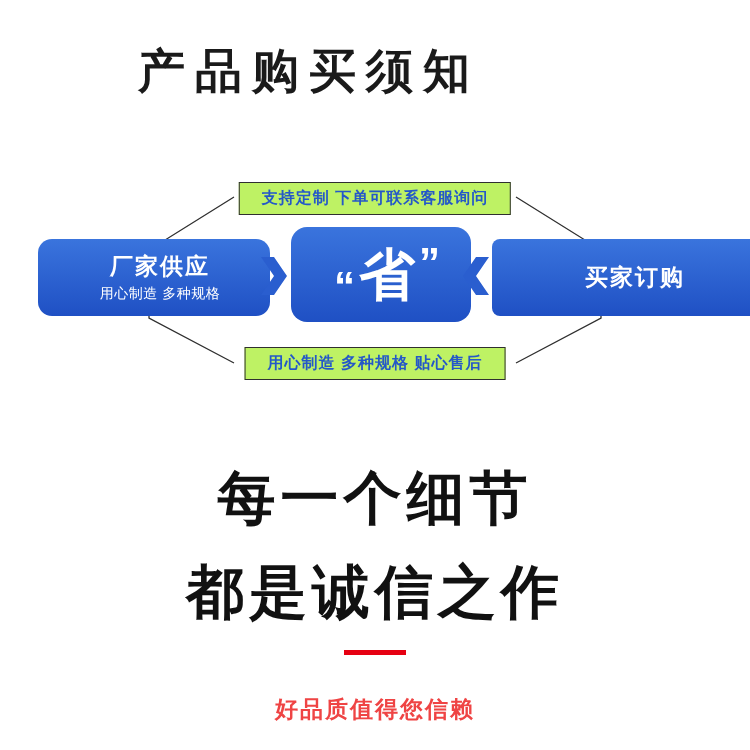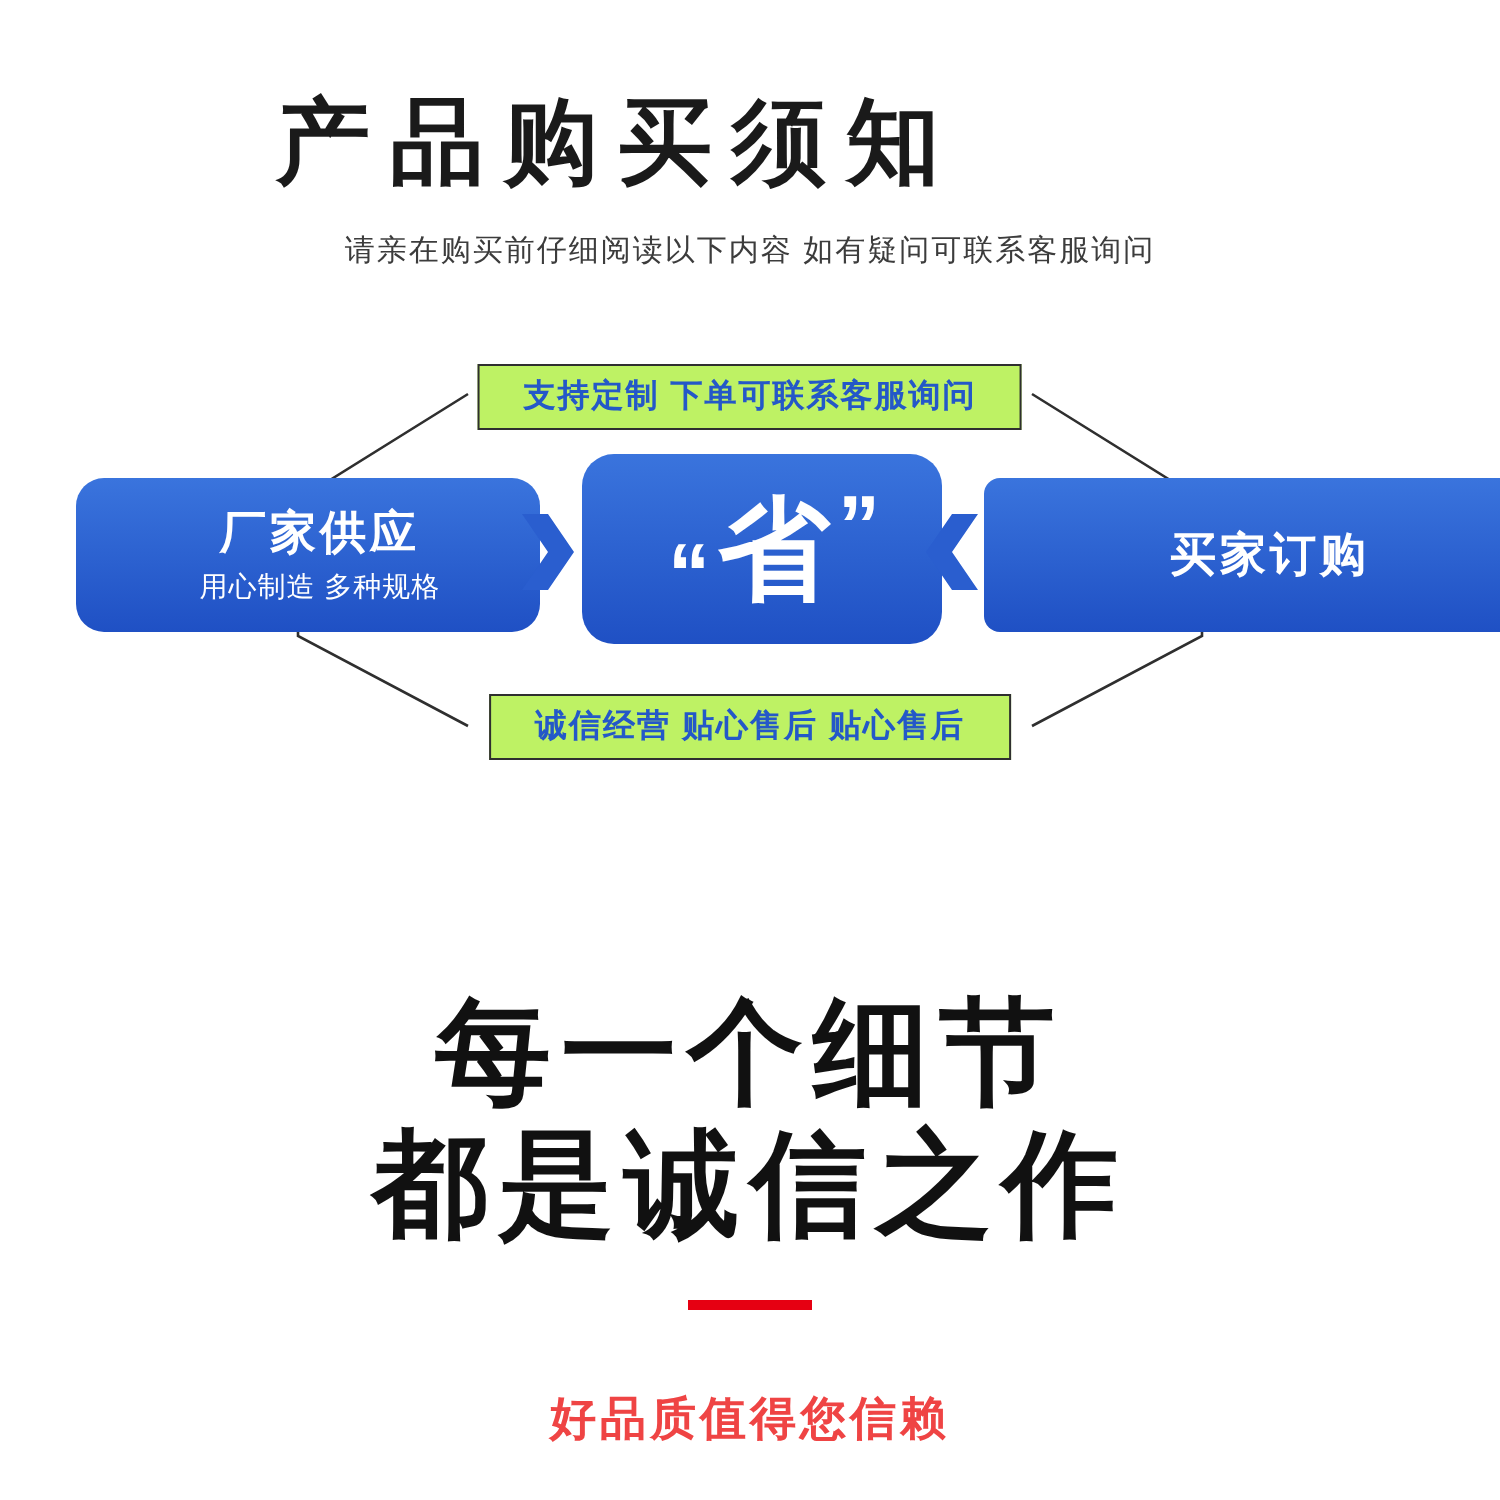--- a/index.html
+++ b/index.html
@@ -85,21 +85,21 @@
     clip-path:polygon(100% 0, 50% 0, 0 50%, 50% 100%, 100% 100%, 50% 50%);
   }
 
   
   .slogan-line {
     position:absolute; left:0; width:750px;
     text-align:center;
     font-size:58px; font-weight:900; letter-spacing:5px;
     color:#111111;
   }
-  .slogan-line.l1 { top:460px;margin-top:28px; }
+  .slogan-line.l1 { top:460px; }
   .slogan-line.l2 { top:554px; }
 
   .red-divider {
     position:absolute; top:650px; left:50%;
     transform:translateX(-50%);
     width:62px; height:5px;
     background:#e60012;
   }
   .footnote {
     position:absolute; top:694px; left:0; width:750px;
@@ -107,21 +107,20 @@
     font-size:23px; font-weight:600; letter-spacing:2px;
     color:#ef4444;
   }
 </style>
 </head>
 <body>
 
 <div class="page">
 
   <h1 class="title">产品购买须知</h1>
-  <p class="subtitle">请亲在购买前仔细阅读以下内容 如有疑问可联系客服询问</p>
 
   <svg class="connectors" viewBox="0 0 750 750" xmlns="http://www.w3.org/2000/svg">
     <polyline points="234,197 149,250 149,318 234,363" fill="none" stroke="#2f2f2f" stroke-width="1.3"></polyline>
     <polyline points="516,197 601,250 601,318 516,363" fill="none" stroke="#2f2f2f" stroke-width="1.3"></polyline>
   </svg>
 
   <div class="label-box top">
     <span>支持定制 下单可联系客服询问</span>
   </div>
 
@@ -138,21 +137,21 @@
     <span class="quote close">”</span>
   </div>
 
   <div class="chevron pt-left"></div>
 
   <div class="bluebox right">
     <div class="bb-title">买家订购</div>
   </div>
 
   <div class="label-box bottom">
-    <span>诚信经营 贴心售后 贴心售后</span>
+    <span>用心制造 多种规格 贴心售后</span>
   </div>
 
   <div class="slogan-line l1">每一个细节</div>
   <div class="slogan-line l2">都是诚信之作</div>
 
   <div class="red-divider"></div>
 
   <p class="footnote">好品质值得您信赖</p>
 
 </div>

